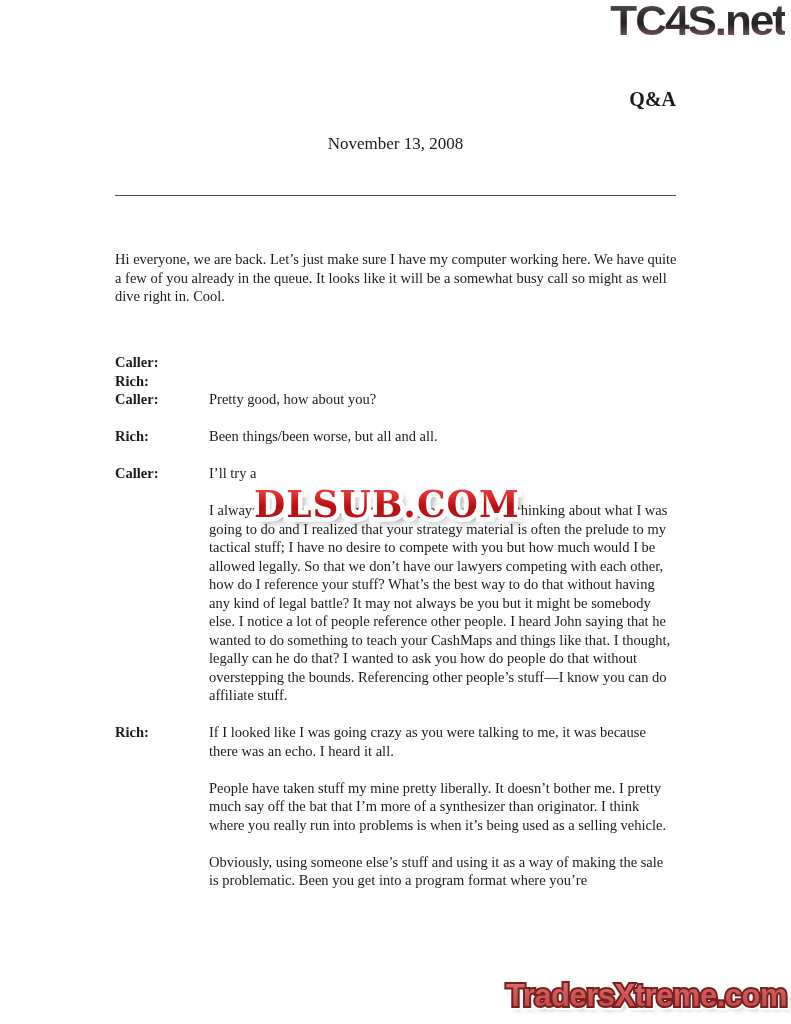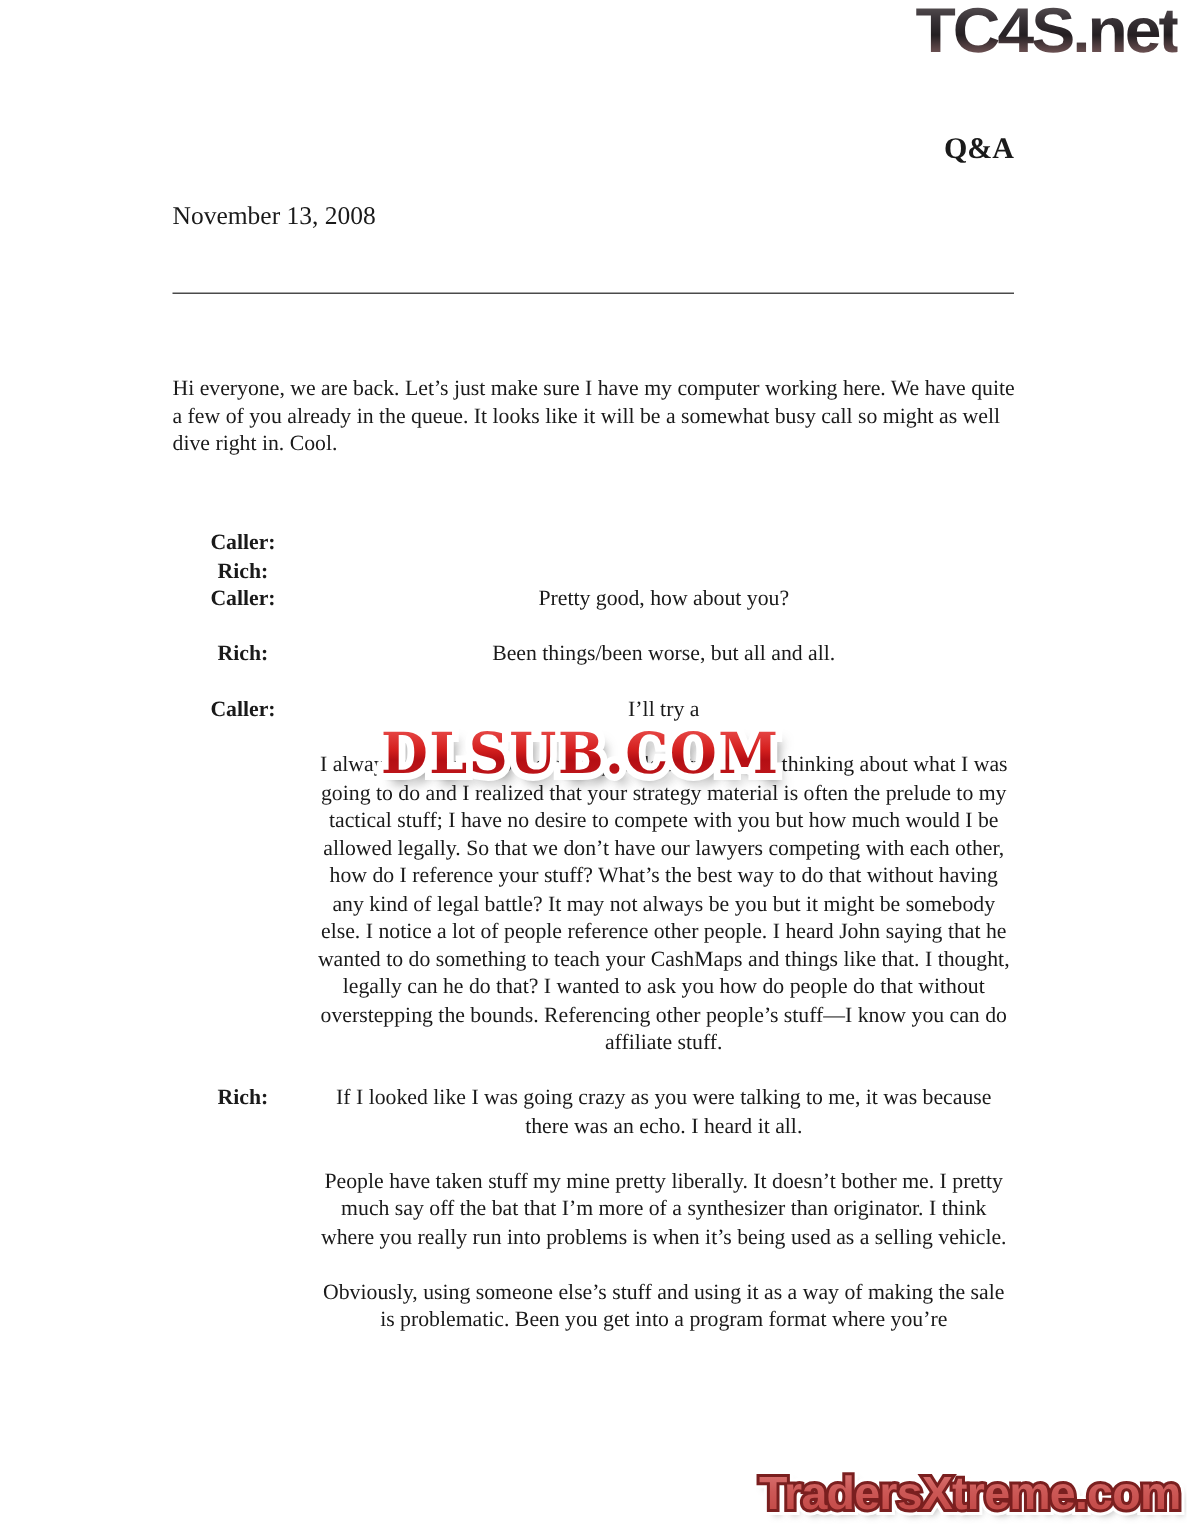--- a/index.html
+++ b/index.html
@@ -28,35 +28,35 @@
     color: transparent;
   }
 
   
   .title {
     position: absolute; top: 88px; left: 115px; width: 561px;
     text-align: right; font-weight: bold; font-size: 20px;
   }
   .date {
     position: absolute; top: 134px; left: 115px; width: 561px;
-    font-size: 17px;
+    text-align: center; font-size: 17px;
   }
   .rule {
     position: absolute; top: 195px; left: 115px; width: 561px;
     border: none; border-top: 1px solid #4a4a4a; margin: 0;
   }
 
   
   .intro {
     position: absolute; top: 250px; left: 115px; width: 568px;
     font-size: 14.5px; line-height: 18.5px; margin: 0; font-family: Liberation Serif, serif;
   }
   .dialog {
     position: absolute; top: 353px; left: 115px; width: 561px;
-    font-size: 14.5px; line-height: 18.5px; text-align: center;
+    font-size: 14.5px; line-height: 18.5px;
   }
   .row { display: flex; }
   .speaker { width: 94px; flex: 0 0 94px; font-weight: bold; }
   .speech { width: 467px; }
   .speech p { margin: 0 0 18.5px 0; }
   .dialog .row .speaker { padding: 0; }
 
   
   .stack { position: relative; display: inline-block; white-space: nowrap; }
   .stack .layer { position: absolute; left: 0; top: 0; }

